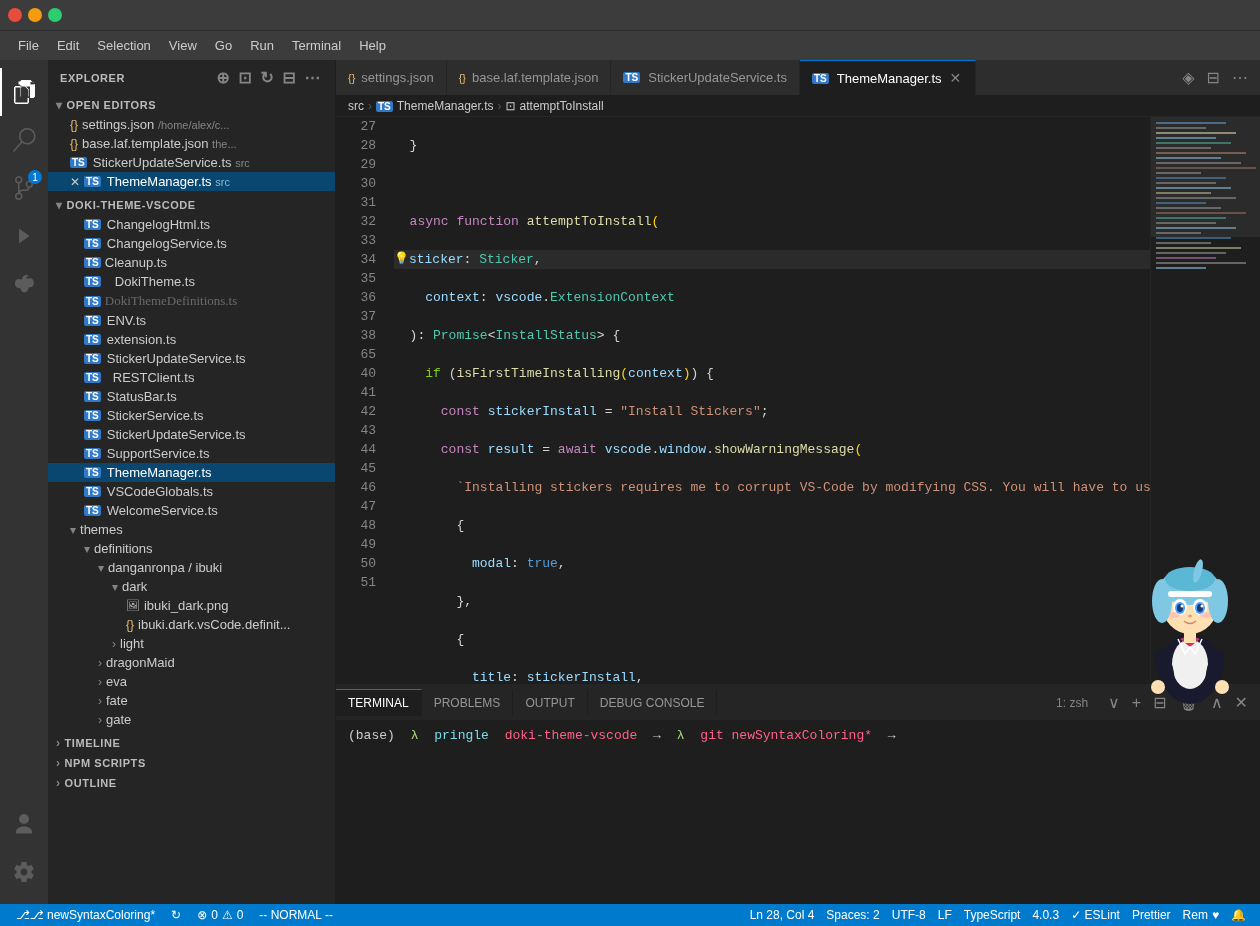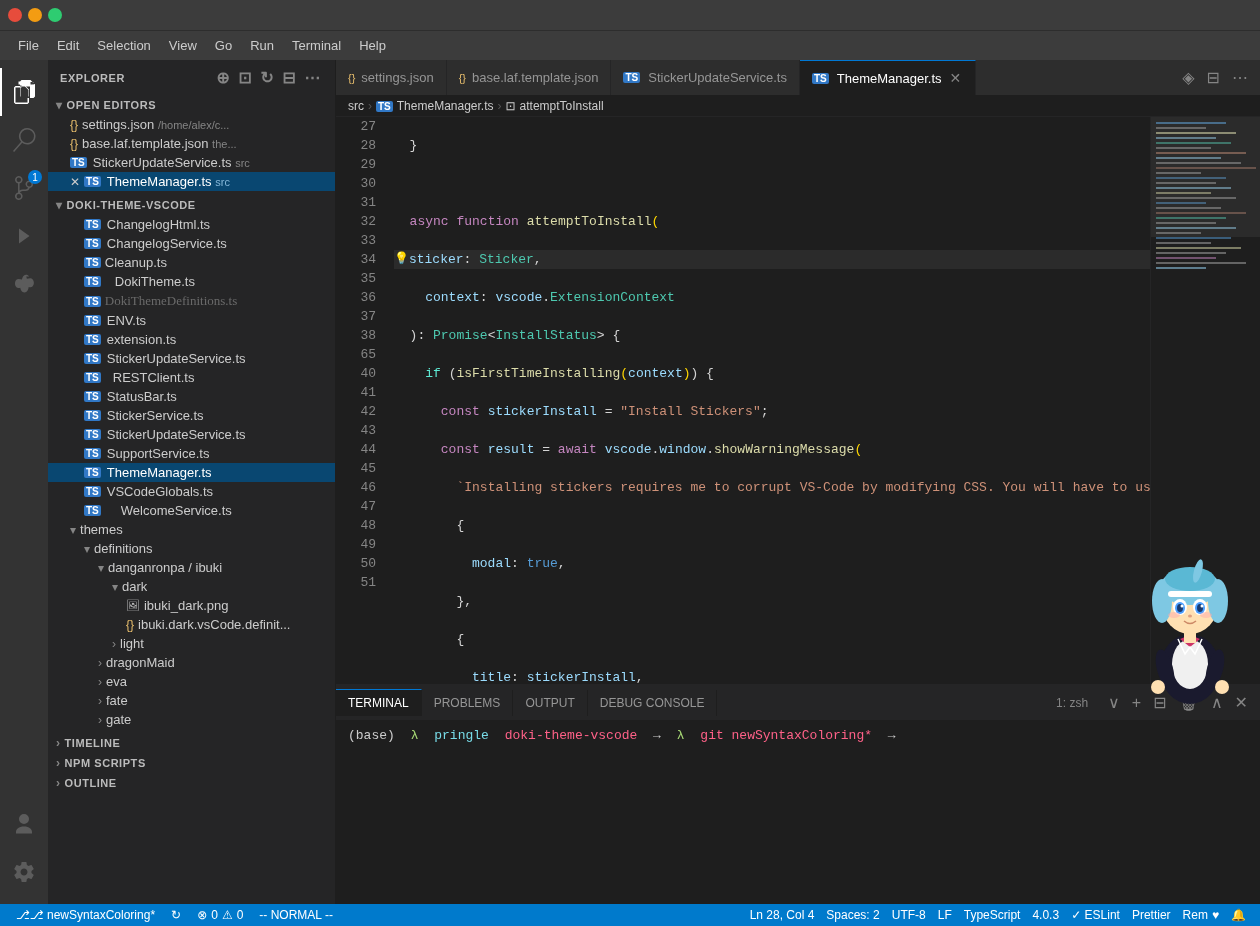--- a/index.html
+++ b/index.html
@@ -322,21 +322,21 @@
     .c-type { color: #4ec9b0; }
     .c-string { color: #ce9178; }
     .c-variable { color: #9cdcfe; }
     .c-param { color: #9cdcfe; }
     .c-property { color: #9cdcfe; }
     .c-bracket { color: #ffd700; }
     .c-template { color: #ce9178; }
     .c-punct { color: #d4d4d4; }
     .c-await { color: #c586c0; }
     .c-const { color: #c586c0; }
-    .c-if { color: #5eead4; }
+    .c-if { color: #84cc16; }
     .c-true { color: #569cd6; }
     .c-bulb { color: #ffdd00; font-size: 12px; }
 
     .code-line { display: flex; }
 
     
     .minimap {
       width: 110px;
       background: #1e1e1e;
       flex-shrink: 0;
@@ -618,21 +618,21 @@
       <div class="tree-item indent-2 active">
         <span class="tree-item-icon" style="font-size:10px;font-weight:bold;background:#3178c6;color:white;padding:0 2px;border-radius:2px;">TS</span>
         <span class="tree-item-label" style="margin-left:2px;">ThemeManager.ts</span>
       </div>
       <div class="tree-item indent-2">
         <span class="tree-item-icon" style="font-size:10px;font-weight:bold;background:#3178c6;color:white;padding:0 2px;border-radius:2px;">TS</span>
         <span class="tree-item-label" style="margin-left:2px;">VSCodeGlobals.ts</span>
       </div>
       <div class="tree-item indent-2">
         <span class="tree-item-icon" style="font-size:10px;font-weight:bold;background:#3178c6;color:white;padding:0 2px;border-radius:2px;">TS</span>
-        <span class="tree-item-label" style="margin-left:16px;">WelcomeService.ts</span>
+        <span class="tree-item-label" style="margin-left:2px;">WelcomeService.ts</span>
       </div>
 
       <div class="tree-item indent-1">
         <span class="section-chevron">▾</span>
         <span class="tree-item-label">themes</span>
       </div>
       <div class="tree-item indent-2">
         <span class="section-chevron">▾</span>
         <span class="tree-item-label">definitions</span>
       </div>

